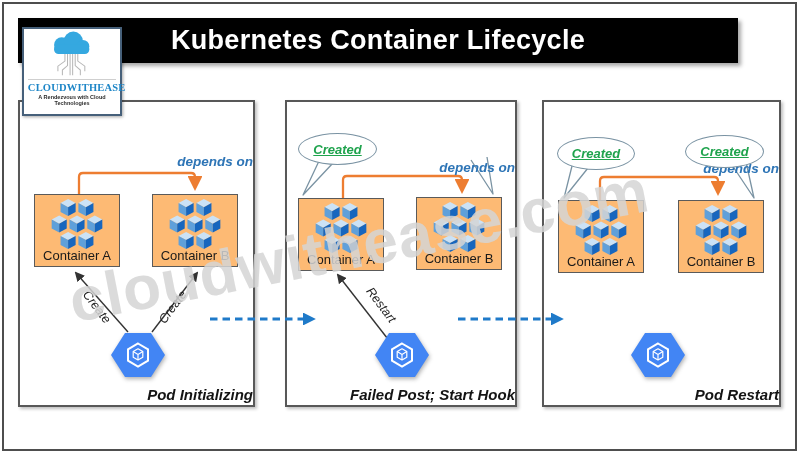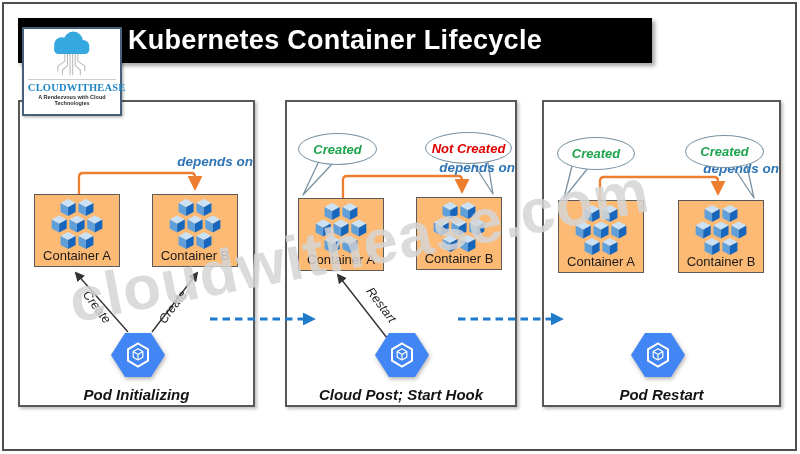--- a/index.html
+++ b/index.html
@@ -2,48 +2,48 @@
 <html><head>
 <meta charset="utf-8">
 <style>
   html,body{margin:0;padding:0;}
   body{
     width:800px;height:454px;position:relative;overflow:hidden;
     background:#fff;font-family:"Liberation Sans",sans-serif;
   }
   .frame{position:absolute;left:2px;top:2px;right:3px;bottom:3px;border:2px solid #4e4e4e;pointer-events:none;z-index:9;}
   
-  .titlebar{position:absolute;left:18px;top:18px;width:634px;height:45px;background:#000;
+  .titlebar{position:absolute;left:18px;top:18px;width:720px;height:45px;background:#000;
     color:#fff;text-align:center;font-size:27px;font-weight:bold;line-height:45px;letter-spacing:.3px;
     box-shadow:3px 3px 4px rgba(0,0,0,.35);z-index:4;}
   
   .logo{position:absolute;left:22px;top:27px;width:100px;height:89px;background:#fff;
     border:2px solid #46607a;box-sizing:border-box;z-index:5;display:flex;flex-direction:column;align-items:center;
     box-shadow:1px 1px 3px rgba(0,0,0,.35);}
   .logo-name{font-family:"Liberation Serif",serif;font-weight:bold;color:#1e86c7;font-size:10.5px;
     letter-spacing:.2px;border-top:1px solid #cfcfcf;width:92%;text-align:center;padding-top:2px;}
   .logo-tagline{font-size:5.5px;font-weight:bold;color:#2b2b2b;margin-top:1px;text-align:center;}
   
   .panel{position:absolute;top:100px;height:307px;background:#fff;border:2px solid #585858;
     box-sizing:border-box;box-shadow:2px 2px 3px rgba(0,0,0,.25);z-index:1;}
   #panel1{left:18px;width:237px;}
   #panel2{left:285px;width:232px;}
   #panel3{left:542px;width:239px;}
   .overlay{position:absolute;left:0;top:0;width:100%;height:100%;}
-  .caption{position:absolute;top:284px;left:0;width:100%;text-align:center;
+  .caption{position:absolute;top:284px;left:0;width:100%;text-align:right;
     font-size:15px;font-weight:bold;font-style:italic;color:#141414;}
   .dep{position:absolute;width:100%;text-align:right;color:#2e75b6;font-weight:bold;font-style:italic;font-size:13.5px;}
   
   .cbox{position:absolute;width:86px;height:73px;background:#fdba74;border:1.5px solid #5a5a5a;
     box-sizing:border-box;display:flex;flex-direction:column;align-items:center;}
   .cbox svg{margin-top:4px;}
   .cbox-label{font-size:13px;color:#1a1a1a;line-height:14px;}
   
   .callout{position:absolute;background:#fff;border:1.5px solid #7a93a3;border-radius:50%;
-    display:flex;align-items:center;justify-content:center;font-size:13px;font-weight:bold;font-style:italic;z-index:3;}
+    display:flex;align-items:center;justify-content:center;font-size:13px;font-weight:bold;font-style:italic;z-index:3;text-decoration:underline;}
   .c-green{color:#1fa34d;}
   .c-red{color:#e00000;}
   
   .alabel{position:absolute;font-size:12.5px;font-style:italic;color:#222;white-space:nowrap;transform-origin:center;}
   
   .hex{position:absolute;filter:drop-shadow(1.5px 2.5px 2px rgba(80,80,80,.45));}
   
   .flow{position:absolute;left:0;top:0;width:800px;height:454px;z-index:6;pointer-events:none;}
   
   .watermark{position:absolute;left:70px;top:266px;width:720px;z-index:7;pointer-events:none;
@@ -147,39 +147,38 @@
 </div>
 
 <div class="panel" id="panel2">
   <svg class="overlay" viewBox="0 0 228 303">
     <path d="M32,59 L16,93 L46,61" fill="#fff" stroke="#7a93a3" stroke-width="1.3" stroke-linejoin="round"></path>
     <path d="M184,58 L206,92 L200,55" fill="#fff" stroke="#7a93a3" stroke-width="1.3" stroke-linejoin="round"></path>
     <path d="M56,96 V78 Q56,74 60,74 H171 Q175,74 175,78 V89" fill="none" stroke="#ed7d31" stroke-width="2.3" marker-end="url(#mOrange)"></path>
     <line x1="111" y1="250" x2="51" y2="173" stroke="#333" stroke-width="1.4" marker-end="url(#mBlack)"></line>
   </svg>
   <div class="callout c-green" style="left:11px;top:31px;width:77px;height:30px;">Created</div>
-  <div class="callout c-red" style="left:138px;top:30px;width:85px;height:30px;">Not Created</div>
   <div class="dep" style="top:58px;">depends on</div>
   <div class="cbox" style="left:11px;top:96px;">
     <svg viewBox="0 0 80 73" width="58" height="50">
         <use href="#crates7"></use>
       </svg>
     <div class="cbox-label">Container A</div>
   </div>
   <div class="cbox" style="left:129px;top:95px;">
     <svg viewBox="0 0 80 73" width="58" height="50">
         <use href="#crates7"></use>
       </svg>
     <div class="cbox-label">Container B</div>
   </div>
   <div class="alabel" style="left:74px;top:196px;transform:rotate(53deg);">Restart</div>
   <svg class="hex" style="left:87px;top:229px;" viewBox="0 0 56 48" width="56" height="48">
       <use href="#hexpod"></use>
     </svg>
-  <div class="caption">Cloud Post; Start Hook</div>
+  <div class="caption">Failed Post; Start Hook</div>
 </div>
 
 <div class="panel" id="panel3">
   <svg class="overlay" viewBox="0 0 235 303">
     <path d="M28,64 L20,96 L44,66" fill="#fff" stroke="#7a93a3" stroke-width="1.3" stroke-linejoin="round"></path>
     <path d="M188,63 L210,96 L202,60" fill="#fff" stroke="#7a93a3" stroke-width="1.3" stroke-linejoin="round"></path>
     <path d="M56,98 V79 Q56,75 60,75 H170 Q174,75 174,79 V91" fill="none" stroke="#ed7d31" stroke-width="2.3" marker-end="url(#mOrange)"></path>
   </svg>
   <div class="callout c-green" style="left:13px;top:35px;width:76px;height:31px;">Created</div>
   <div class="callout c-green" style="left:141px;top:33px;width:77px;height:31px;">Created</div>

